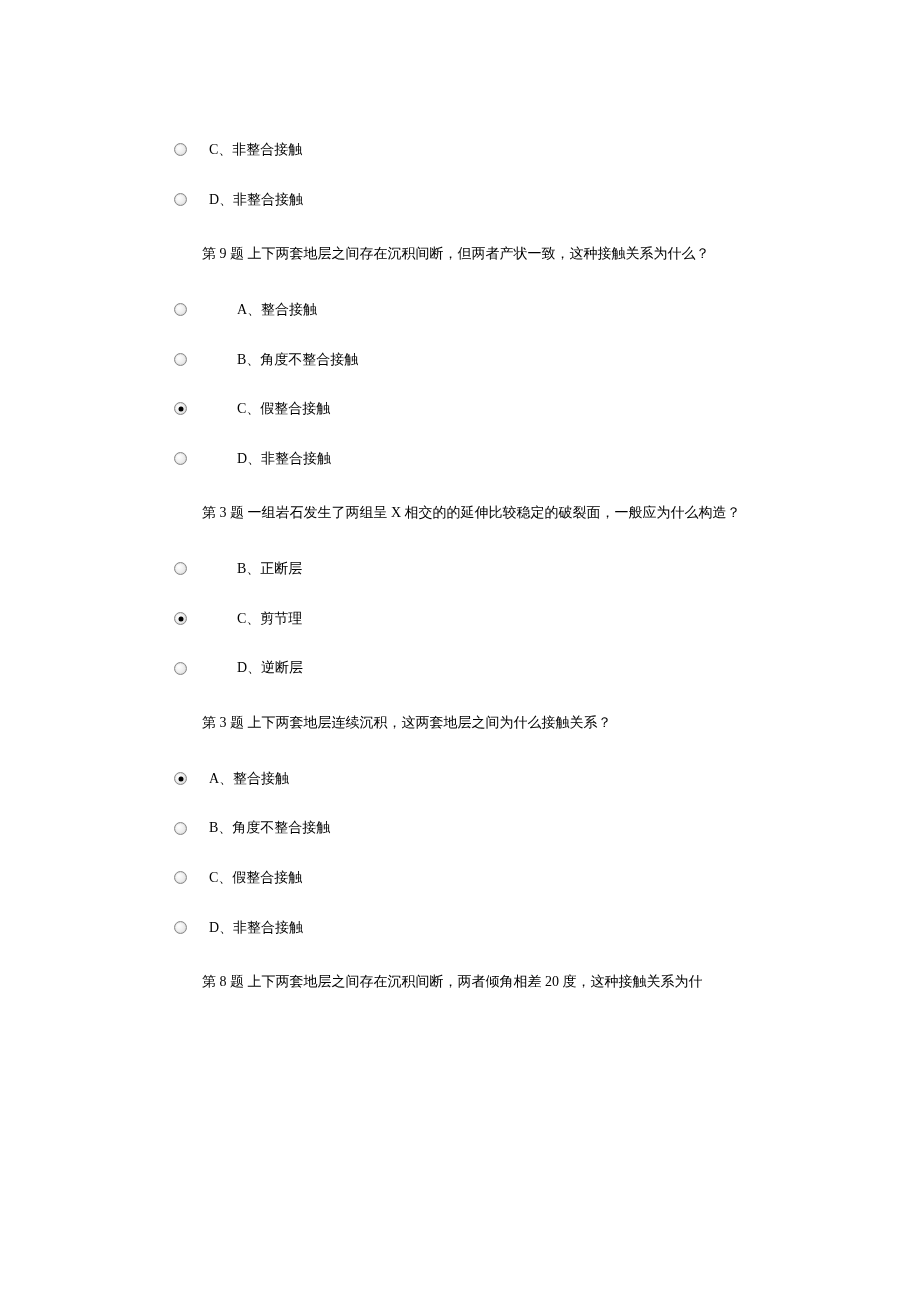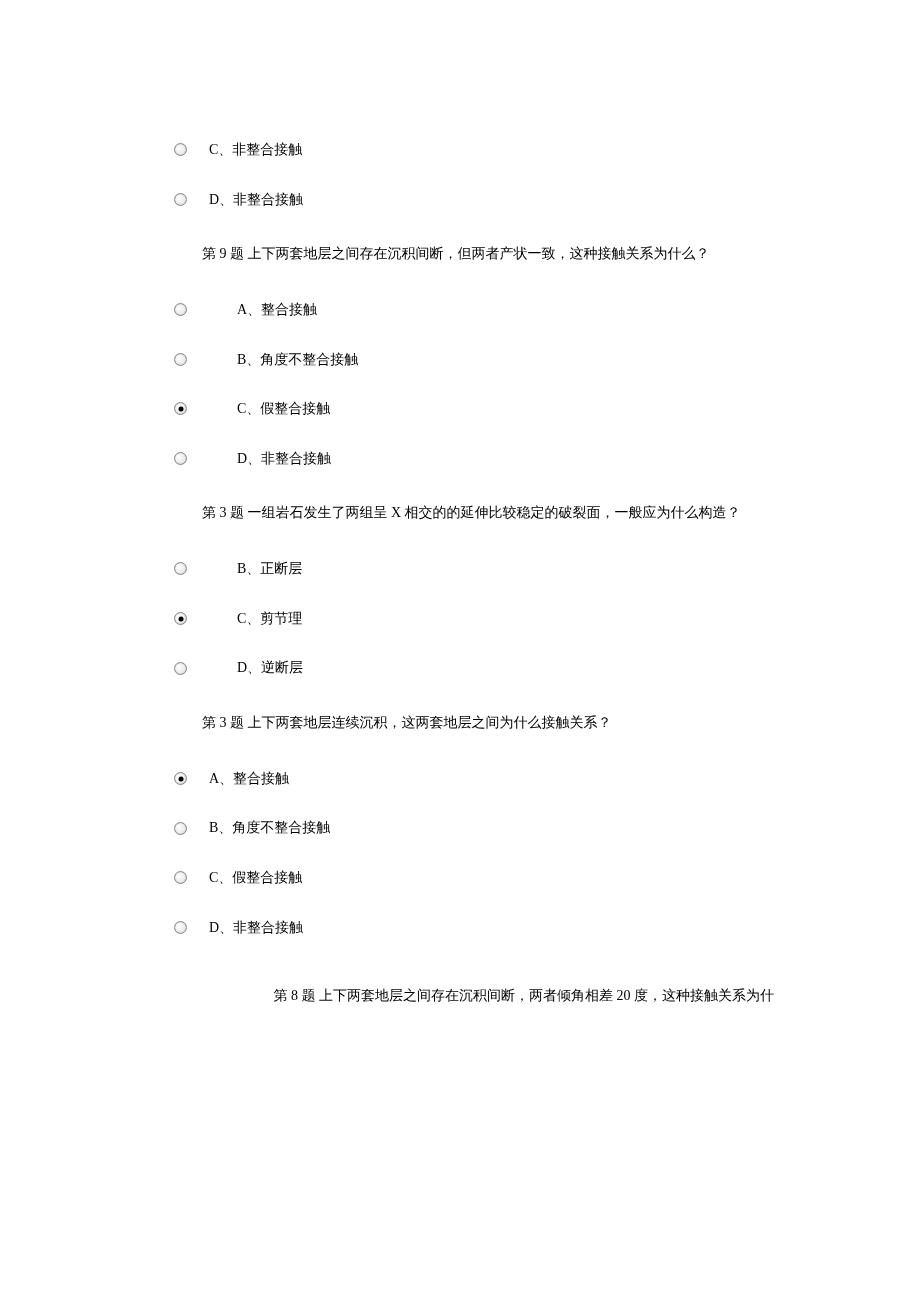--- a/index.html
+++ b/index.html
@@ -53,23 +53,22 @@
       padding-left: 28px;
     }
     .question-prompt {
       line-height: 2.2;
       margin-top: 30px;
       margin-bottom: 30px;
       text-indent: 2em;
     }
     .question-prompt-last {
       line-height: 2.2;
-      margin-top: 44px;
+      margin-top: 30px;
       text-indent: 2em;
-      text-align: right;
     }
   </style>
 </head>
 <body>
 
 <div class="content">
 
   <div class="option-row">
     <span class="radio"></span>
     <span class="option-label">C、非整合接触</span>

